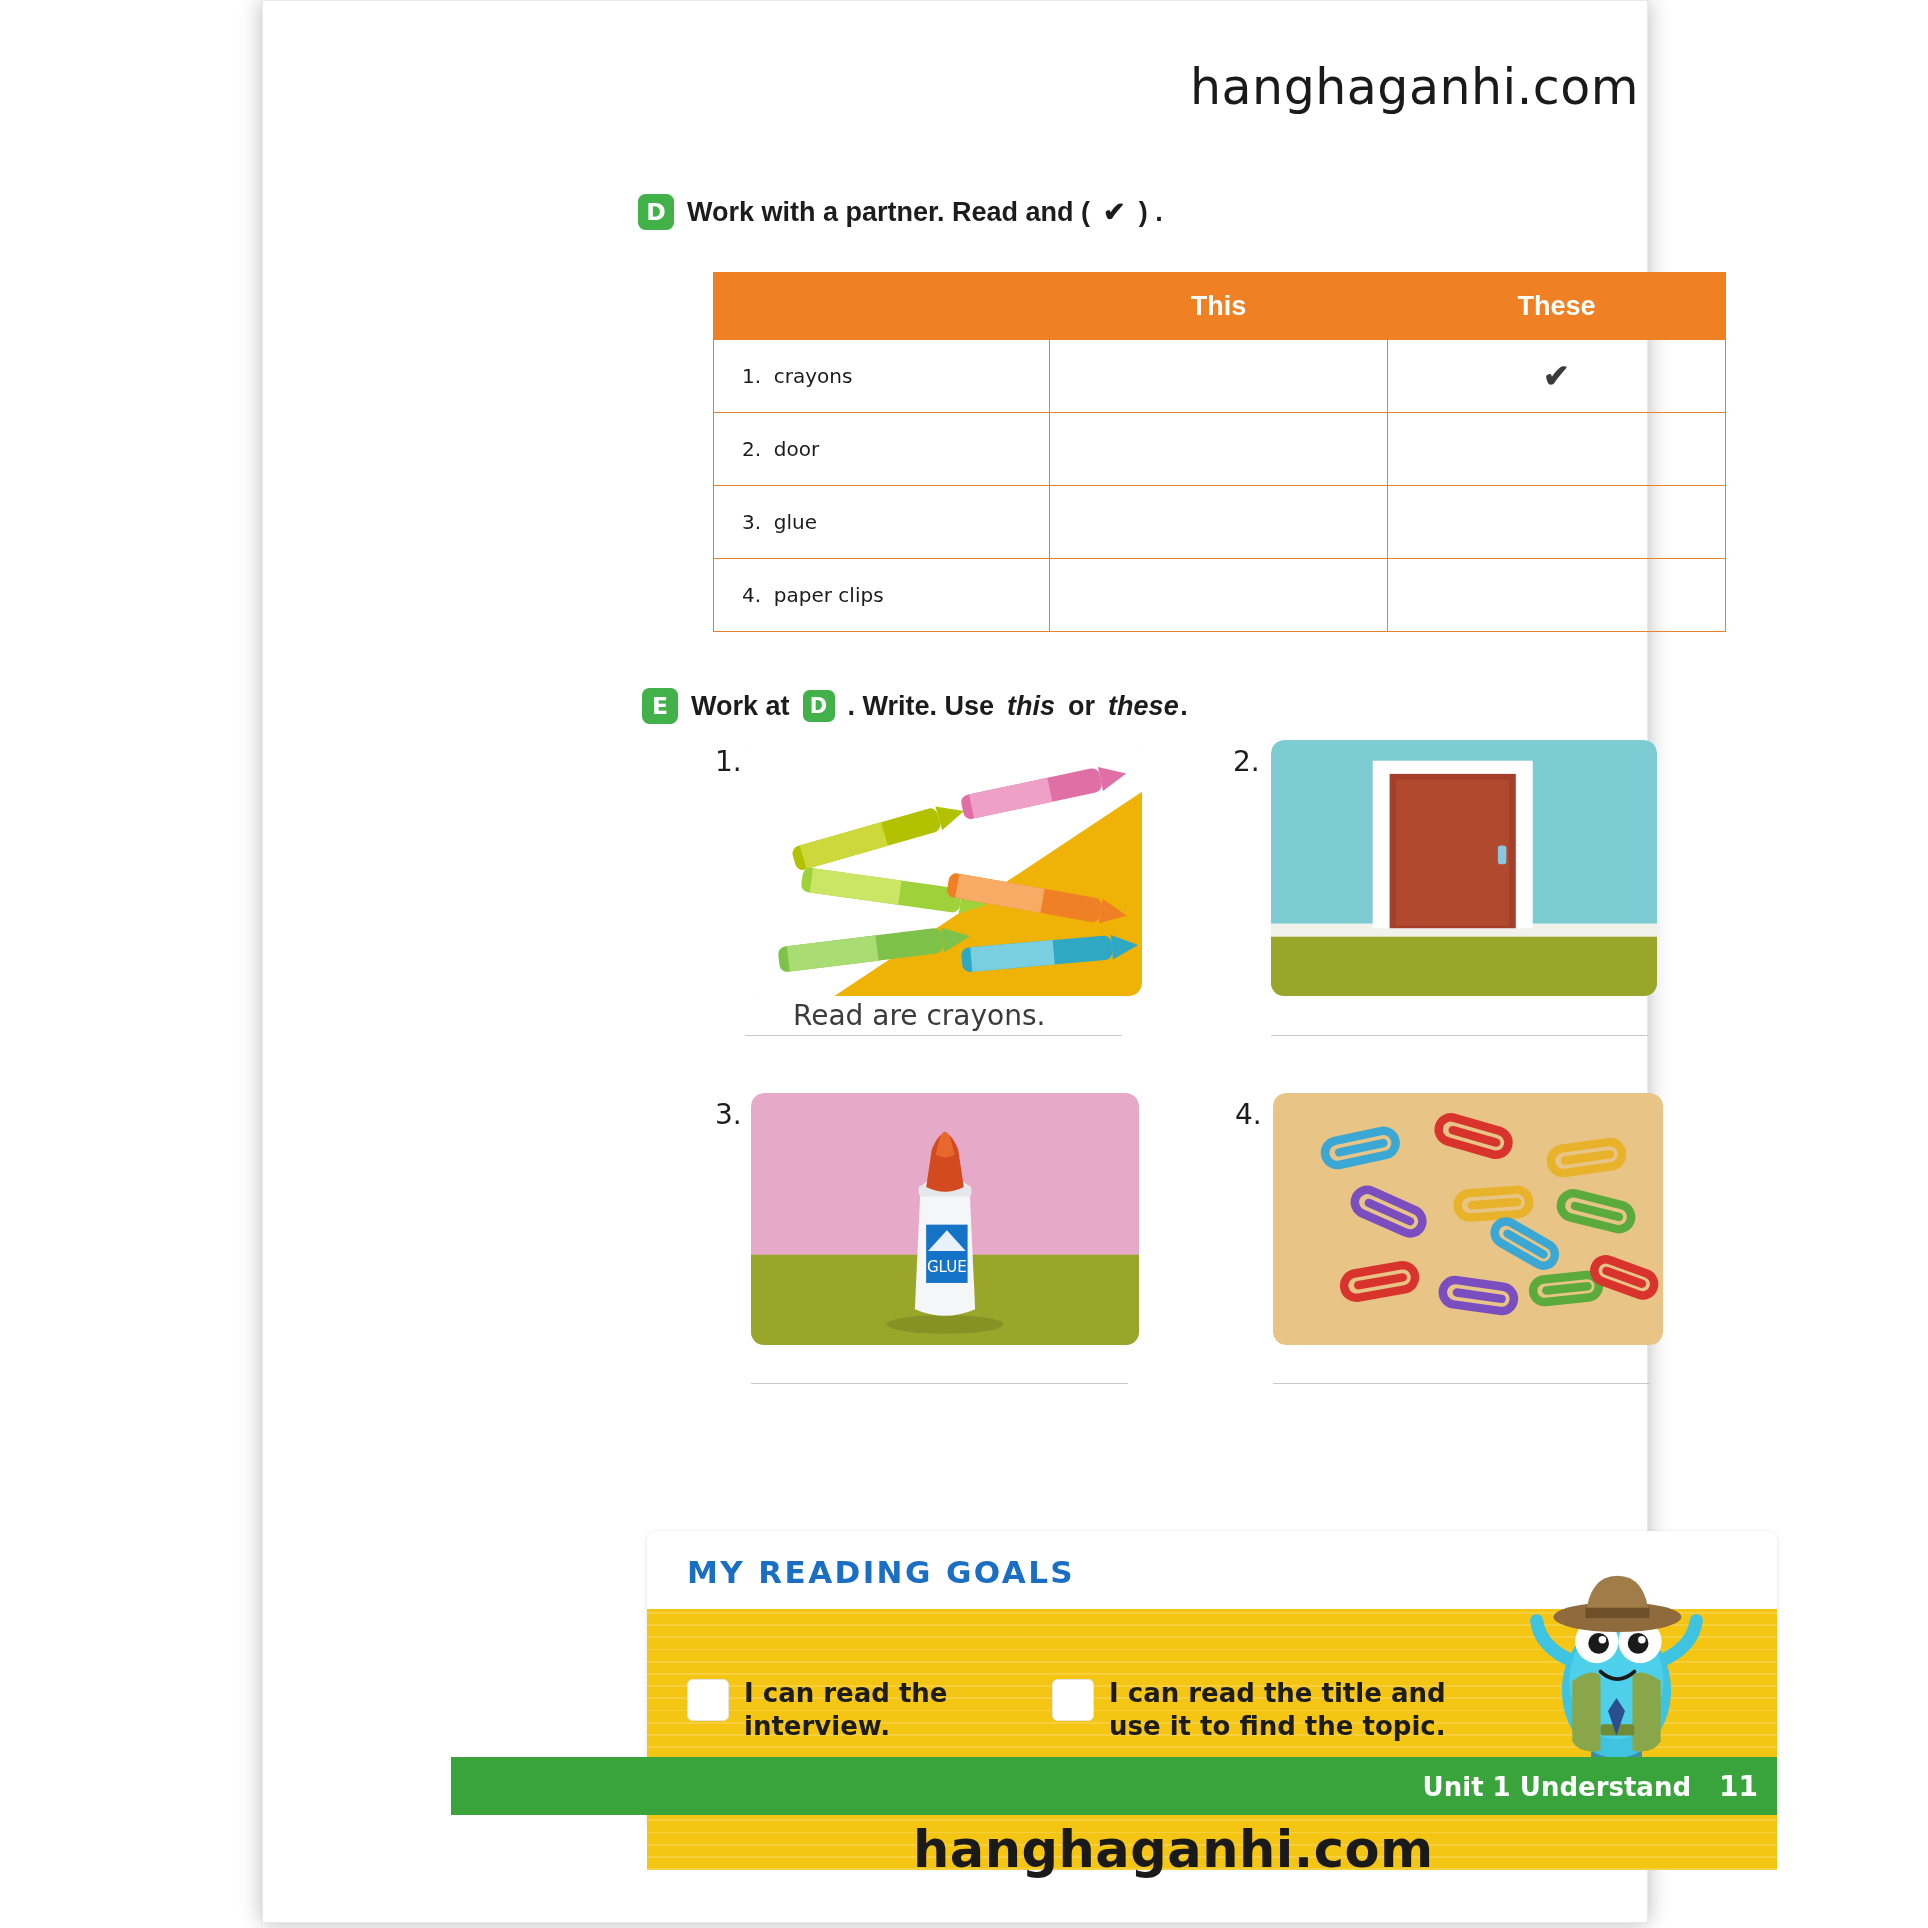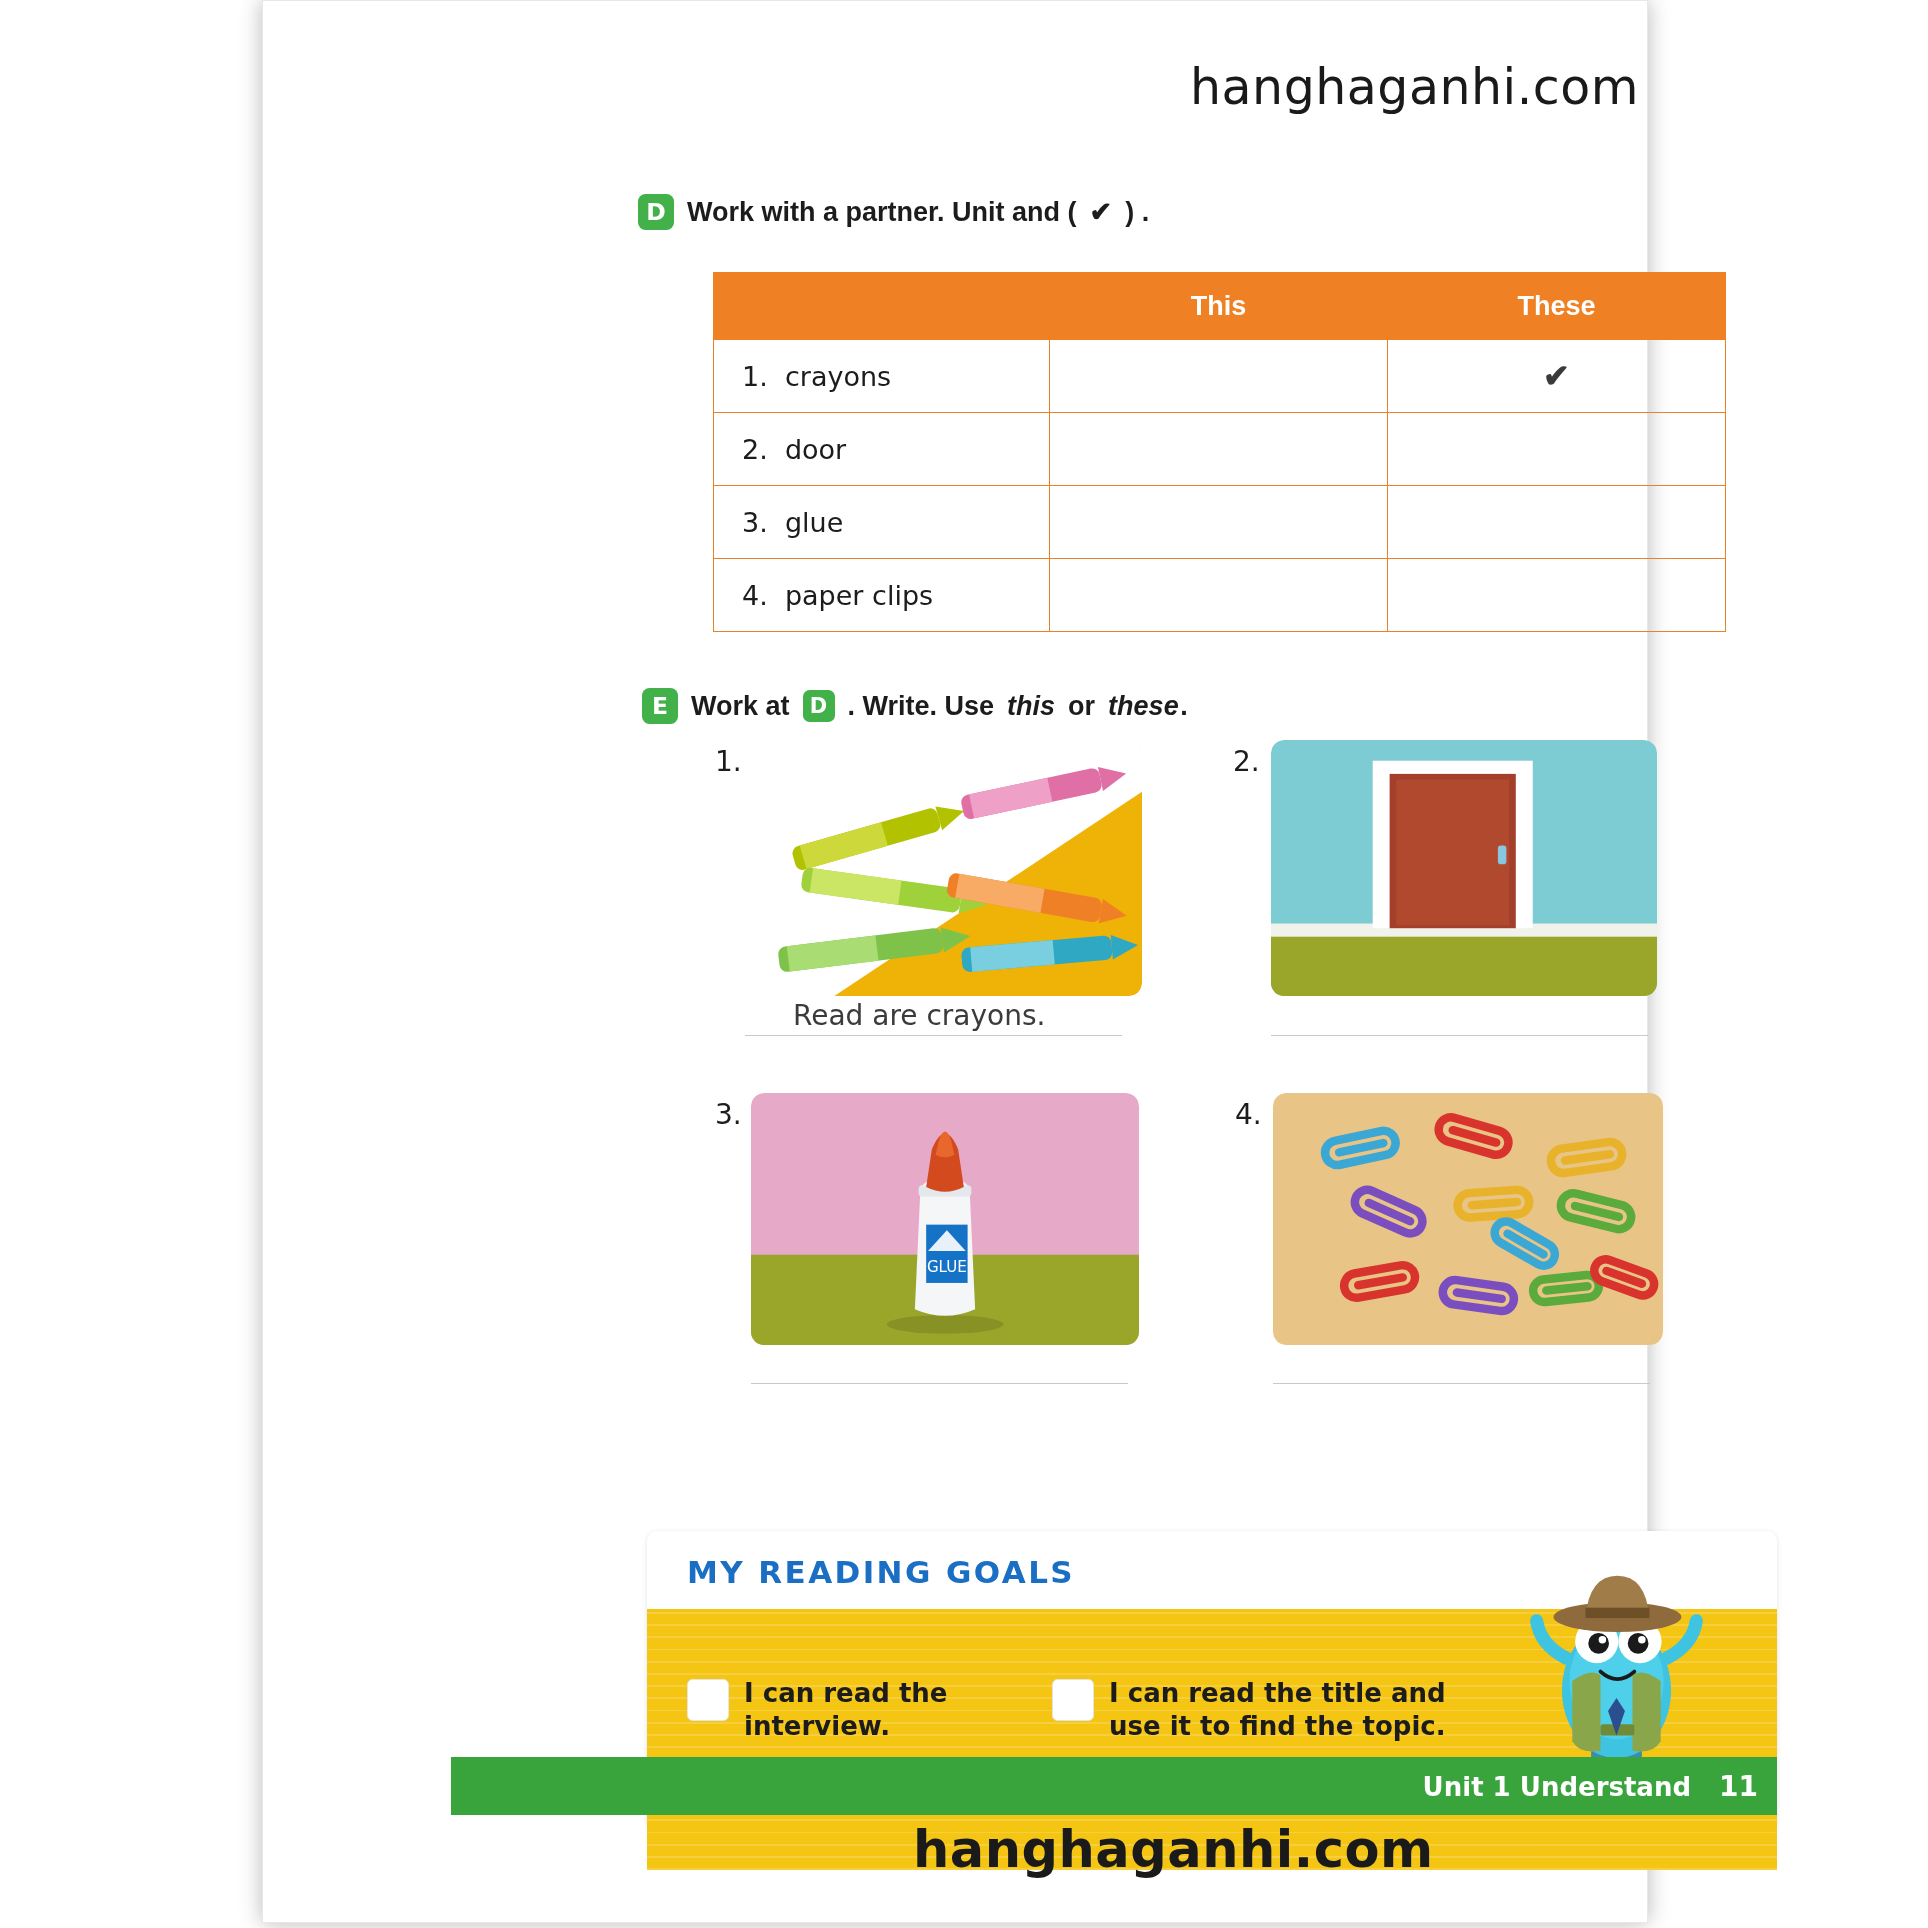--- a/index.html
+++ b/index.html
@@ -106,21 +106,21 @@
     font-size: 27px;
     border-color: #ef8023;
     height: 64px;
   }
   .tbl thead th.blank { background: #ef8023; }
   .tbl td.item {
     text-align: left;
     padding-left: 28px;
     font-weight: normal;
     font-family: "DejaVu Sans", sans-serif;
-    font-size: 27px;
+    font-size: 20px;
   }
   .tbl td.cell { text-align: center; }
   .tbl td .tick {
     font-size: 32px;
     color: #3a3a3a;
     font-weight: bold;
   }
   .col-item { width: 336px; }
   .col-this { width: 338px; }
   .col-these { width: 338px; }
@@ -235,21 +235,21 @@
 </style>
 </head>
 <body>
 
 <div class="page-sheet">
 
   <div class="watermark-top">hanghaganhi.com</div>
 
   <div class="ex-header" style="left:375px; top:193px;">
     <span class="ex-badge">D</span>
-    <span class="txt">Work with a partner. Unit and (</span>
+    <span class="txt">Work with a partner. Read and (</span>
     <span class="tick-paren">✔</span>
     <span class="txt">) .</span>
   </div>
 
   <table class="tbl">
     <colgroup>
       <col class="col-item">
         <col class="col-this">
         <col class="col-these">
     </colgroup>

